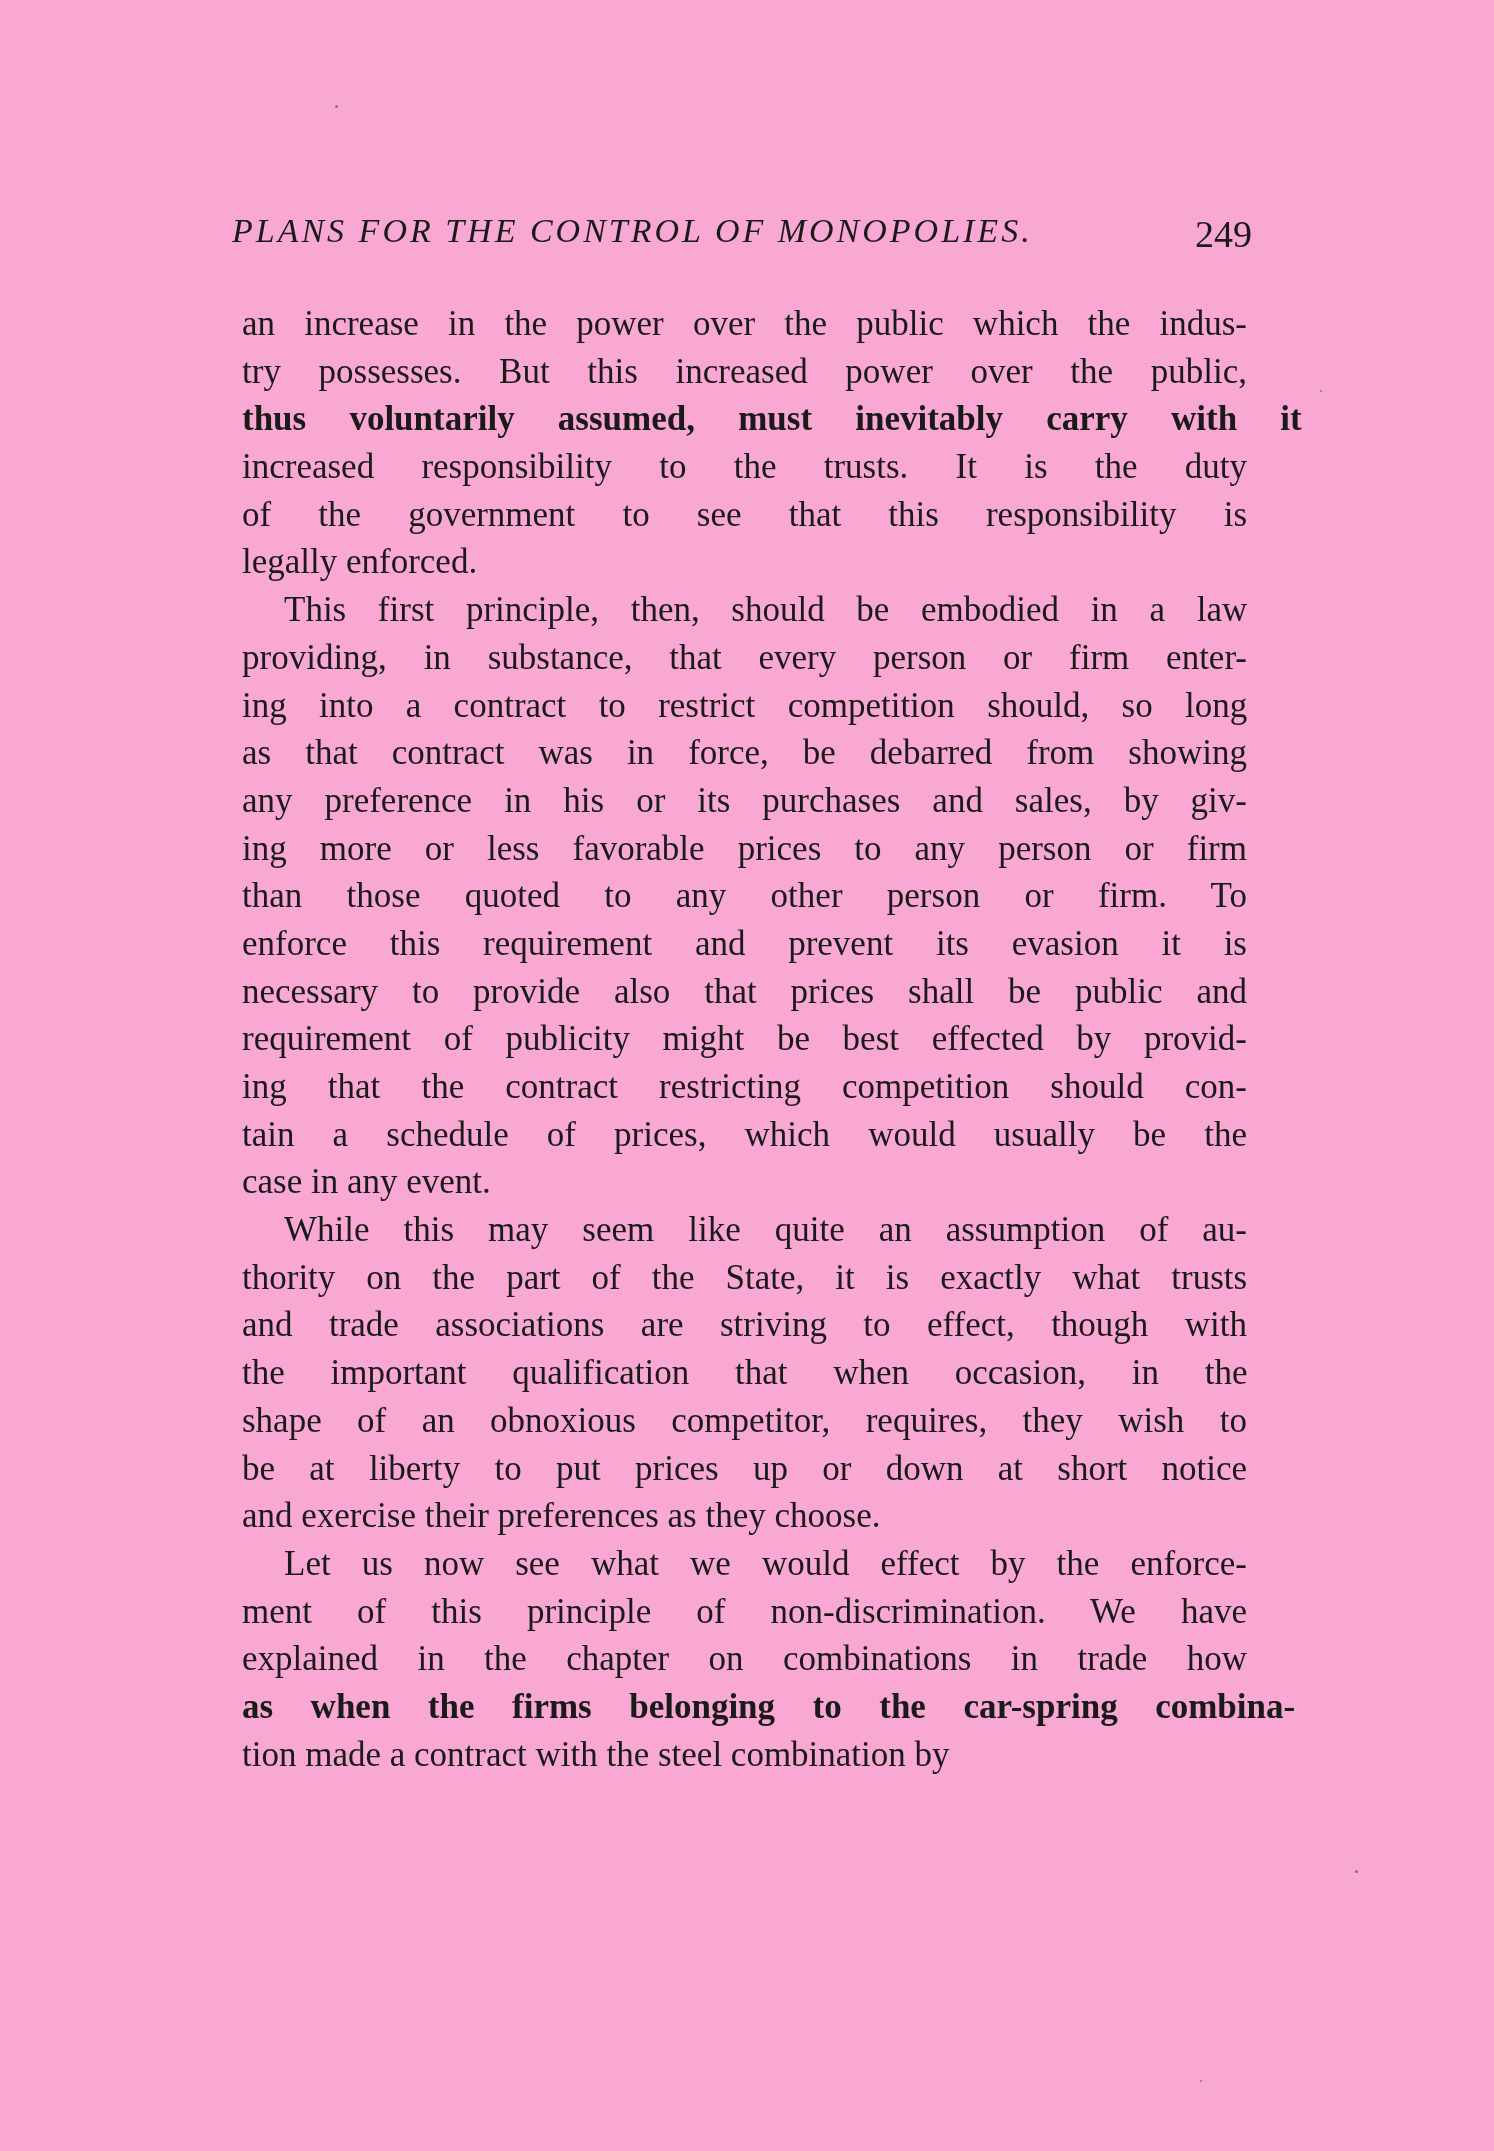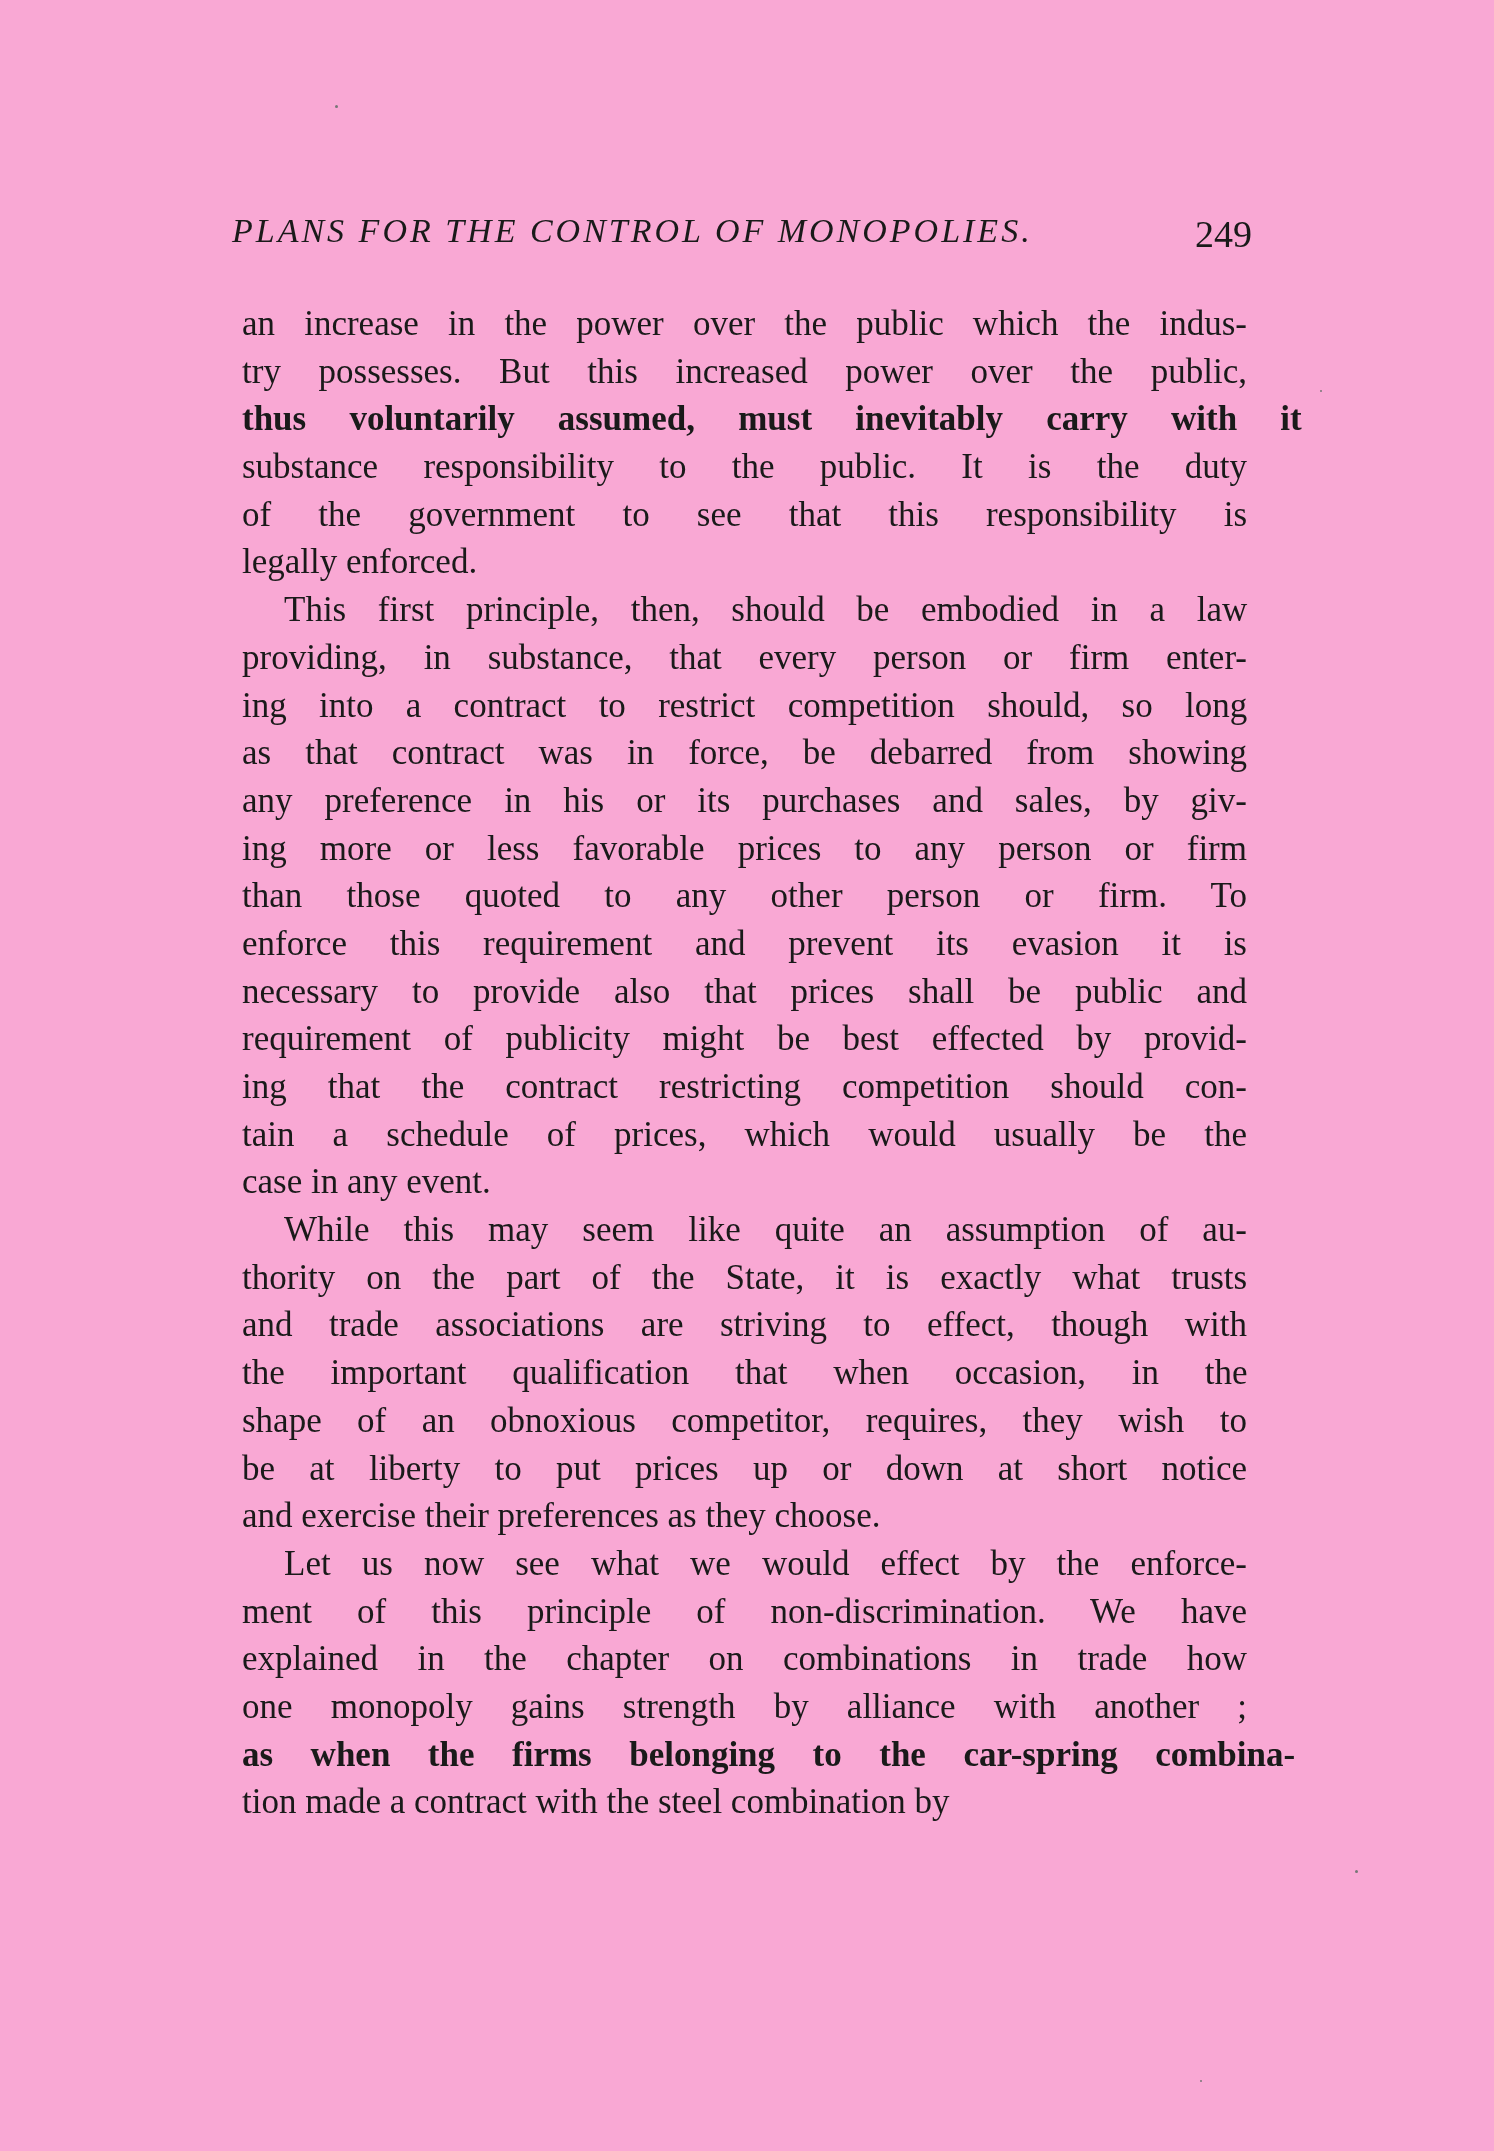--- a/index.html
+++ b/index.html
@@ -23,21 +23,21 @@
   <div class="header">
     <span class="title">PLANS FOR THE CONTROL OF MONOPOLIES.</span>
     <span class="pnum">249</span>
   </div>
 
   <div class="body" id="body">
       <div>
         <span class="line" style="display: block; width: auto; word-spacing: 20.4px;">an increase in the power over the public which the indus-</span>
         <span class="line" style="display: block; width: auto; word-spacing: 25.6667px;">try possesses.  But this increased power over the public,</span>
         <span class="line" style="display: block; width: auto; word-spacing: 34.4286px; font-weight: bold;">thus voluntarily assumed, must inevitably carry with it</span>
-        <span class="line" style="display: block; width: auto; word-spacing: 32.8889px;">substance responsibility to the public.  It is the duty</span>
+        <span class="line" style="display: block; width: auto; word-spacing: 32.8889px;">increased responsibility to the trusts.  It is the duty</span>
         <span class="line" style="display: block; width: auto; word-spacing: 38.375px;">of the government to see that this responsibility is</span>
         <span class="line last">legally enforced.</span>
       </div>
       <div>
         <span class="line indent" style="display: block; width: auto; word-spacing: 22.8889px;">This first principle, then, should be embodied in a law</span>
         <span class="line" style="display: block; width: auto; word-spacing: 28px;">providing, in substance, that every person or firm enter-</span>
         <span class="line" style="display: block; width: auto; word-spacing: 23.5556px;">ing into a contract to restrict competition should, so long</span>
         <span class="line" style="display: block; width: auto; word-spacing: 25.2222px;">as that contract was in force, be debarred from showing</span>
         <span class="line" style="display: block; width: auto; word-spacing: 23.2px;">any preference in his or its purchases and sales, by giv-</span>
         <span class="line" style="display: block; width: auto; word-spacing: 24.3px;">ing more or less favorable prices to any person or firm</span>
@@ -55,21 +55,20 @@
         <span class="line" style="display: block; width: auto; word-spacing: 27.625px;">and trade associations are striving to effect, though with</span>
         <span class="line" style="display: block; width: auto; word-spacing: 37px;">the important qualification that when occasion, in the</span>
         <span class="line" style="display: block; width: auto; word-spacing: 26.625px;">shape of an obnoxious competitor, requires, they wish to</span>
         <span class="line" style="display: block; width: auto; word-spacing: 25.5455px;">be at liberty to put prices up or down at short notice</span>
         <span class="line last">and exercise their preferences as they choose.</span>
       </div>
       <div>
         <span class="line indent" style="display: block; width: auto; word-spacing: 22.3px;">Let us now see what we would effect by the enforce-</span>
         <span class="line" style="display: block; width: auto; word-spacing: 31.75px;">ment of this principle of non-discrimination.  We have</span>
         <span class="line" style="display: block; width: auto; word-spacing: 30.625px;">explained in the chapter on combinations in trade how</span>
-        <span class="line" style="display: block; width: auto; word-spacing: 29.375px;">one monopoly gains strength by alliance with another ;</span>
         <span class="line" style="display: block; width: auto; word-spacing: 28.75px; font-weight: bold;">as when the firms belonging to the car-spring combina-</span>
         <span class="line last">tion made a contract with the steel combination by</span>
       </div>
     </div>
 
   <span class="speck" style="left:335px;top:105px;width:3px;height:3px;"></span>
   <span class="speck" style="left:1320px;top:390px;width:2px;height:2px;"></span>
   <span class="speck" style="left:1355px;top:1870px;width:3px;height:3px;"></span>
   <span class="speck" style="left:1200px;top:2080px;width:2px;height:2px;"></span>
 </div>

